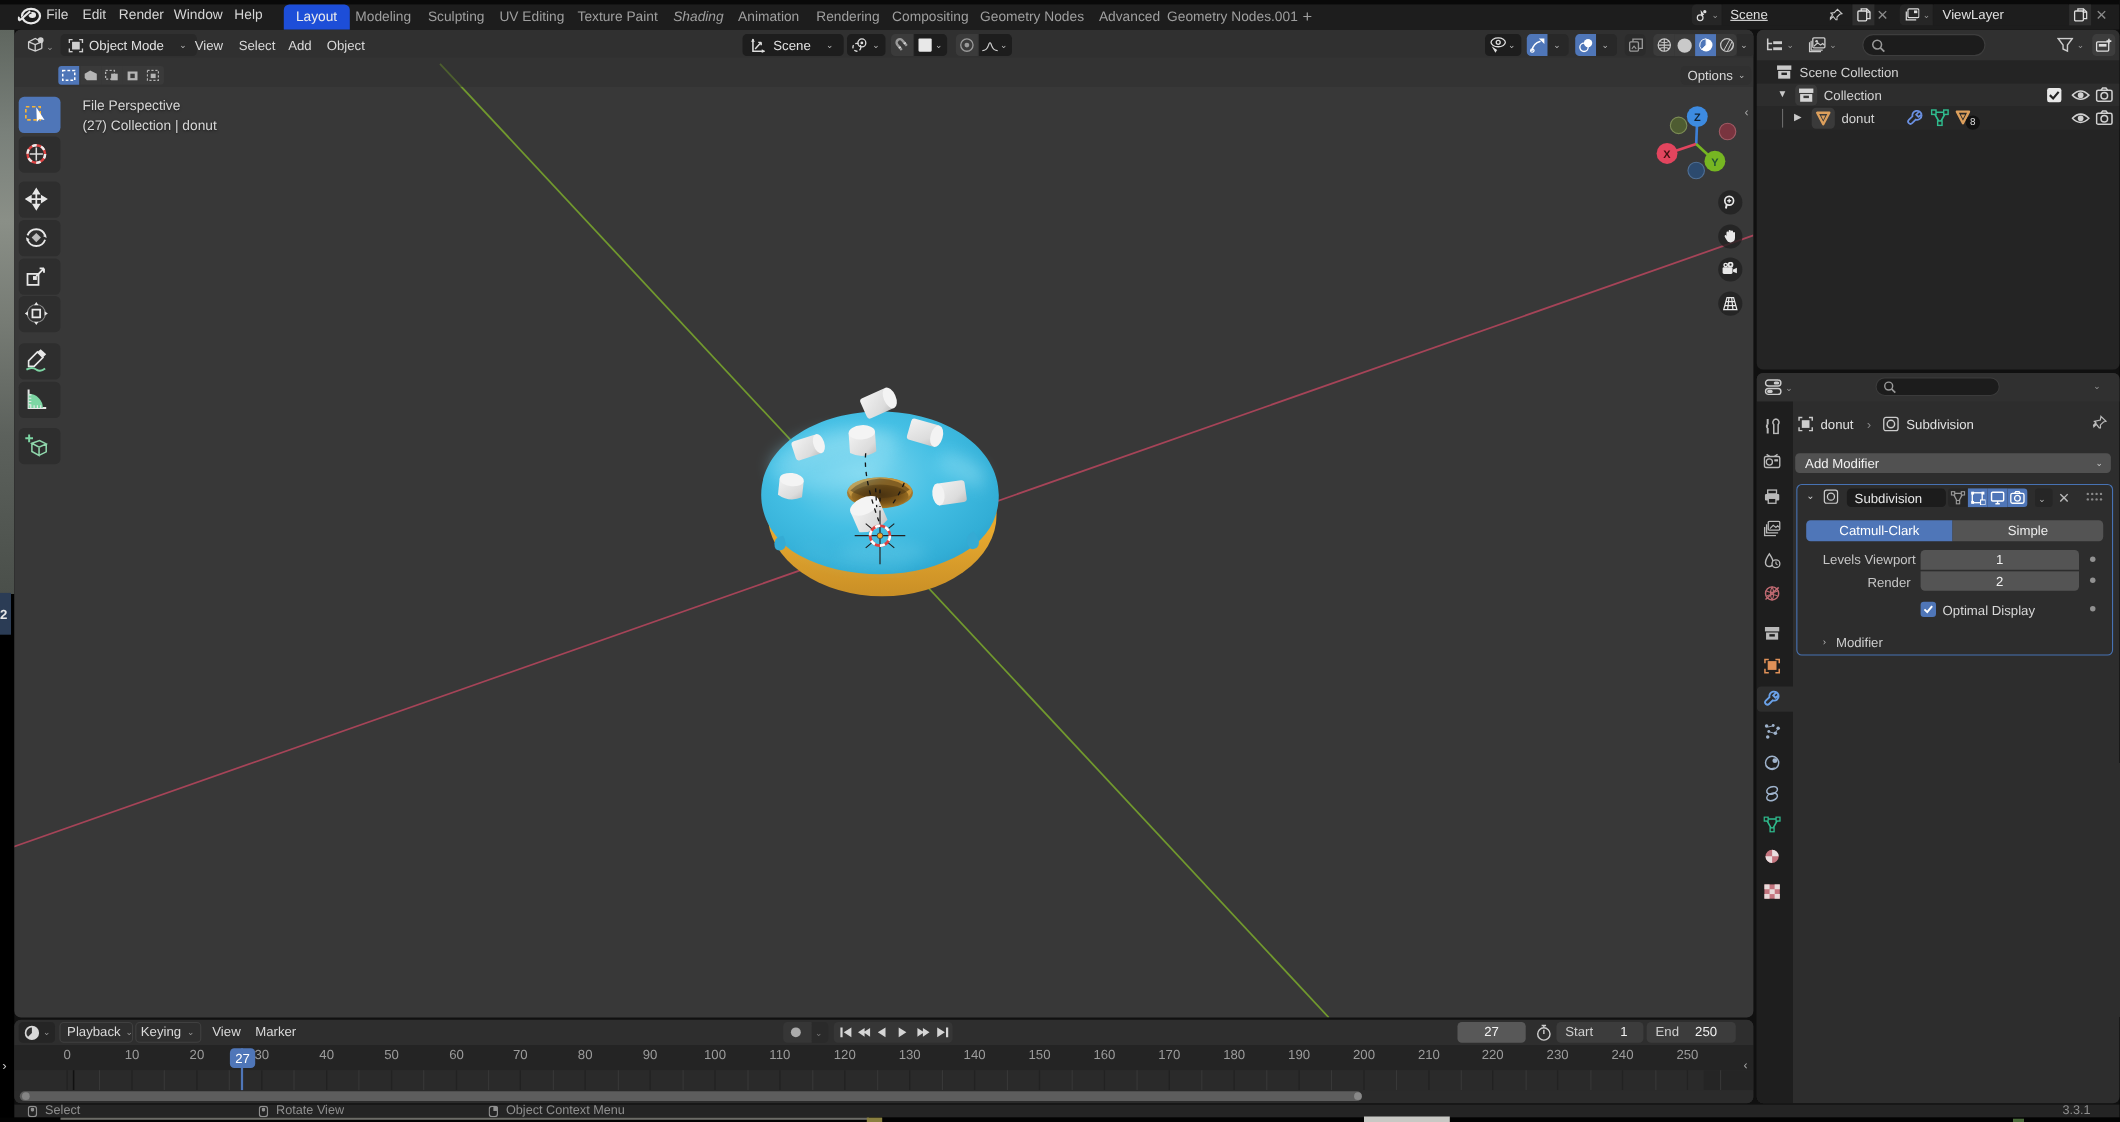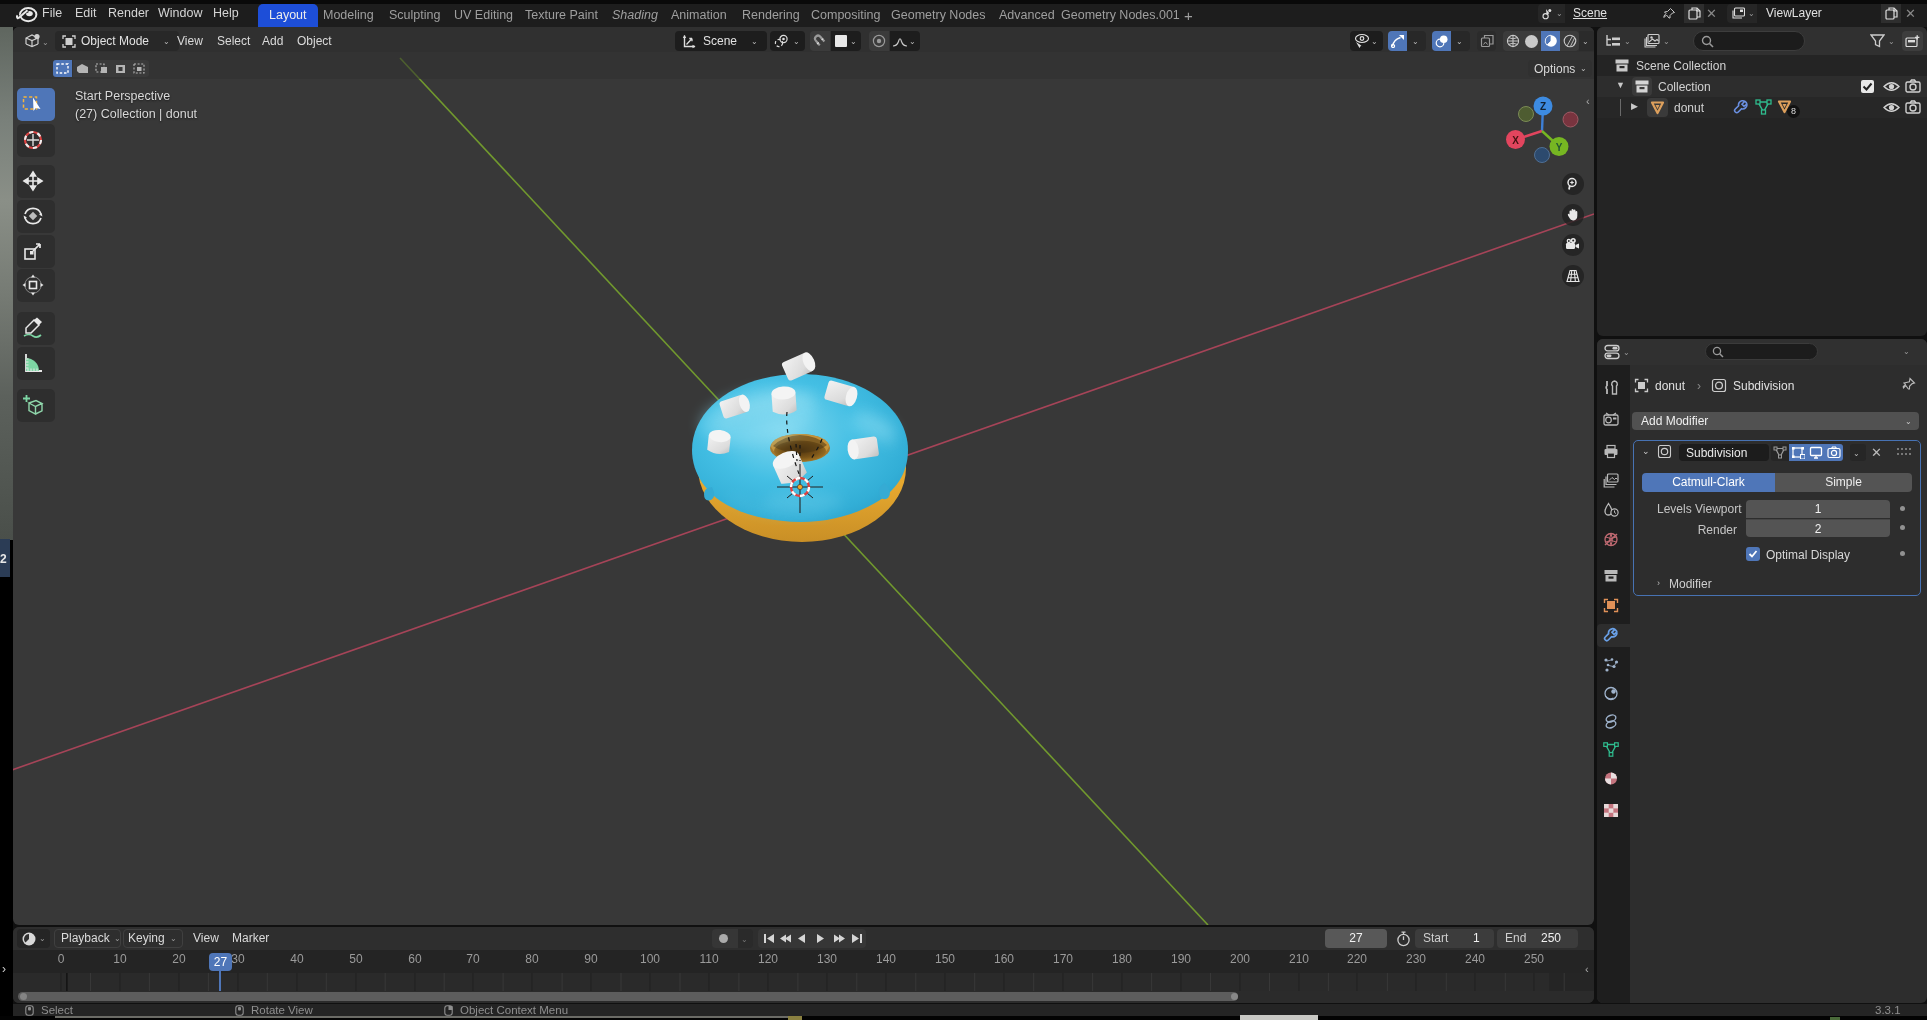--- a/index.html
+++ b/index.html
@@ -386,21 +386,21 @@
   <div class="btn" style="left:117px;top:33px;width:19px;height:17px;background:#3a3a3a;border-radius:0 3px 3px 0;"></div>
   <svg class="ico" style="left:120px;top:36px;" width="13" height="11" viewBox="0 0 13 11">
       <rect x="1" y="1" width="10" height="9" fill="none" stroke="#b5b5b5" stroke-width="1.1" stroke-dasharray="2 1.6"></rect>
       <rect x="4" y="4" width="4.5" height="4" fill="#b5b5b5"></rect>
     </svg>
 
   <div class="abs" style="left:1515px;top:33px;width:64px;height:17px;background:#303030;border-radius:4px;"></div>
   <div class="txt" style="left:1521px;top:35px;color:#d8d8d8;">Options</div>
   <div class="txt" style="left:1567px;top:37px;color:#bbb;font-size:8px;">⌄</div>
 
-  <div class="txt" style="left:62px;top:62px;color:#d8d8d8;font-size:12.5px;text-shadow:0 1px 2px #00000088;">Start Perspective</div>
+  <div class="txt" style="left:62px;top:62px;color:#d8d8d8;font-size:12.5px;text-shadow:0 1px 2px #00000088;">File Perspective</div>
   <div class="txt" style="left:62px;top:80px;color:#d8d8d8;font-size:12.5px;text-shadow:0 1px 2px #00000088;">(27) Collection | donut</div>
 
   <div class="tbtn blue" style="left:4px;top:61px;"></div>
   <svg class="ico" style="left:9px;top:67px;" width="22" height="21" viewBox="0 0 22 21">
       <rect x="1.5" y="3" width="13" height="12" fill="none" stroke="#f5b43a" stroke-width="1.5" stroke-dasharray="3.2 2.4"></rect>
       <path d="M10 7 L17.5 18.5 L12.8 17.6 L10.5 20.5 Z" fill="#fff" transform="translate(1,-3.5)"></path>
     </svg>
   <div class="tbtn" style="left:4px;top:97px;"></div>
   <svg class="ico" style="left:9px;top:102px;" width="22" height="22" viewBox="0 0 22 22">
       <circle cx="11" cy="11" r="8" fill="none" stroke="#d44" stroke-width="2.2"></circle>

